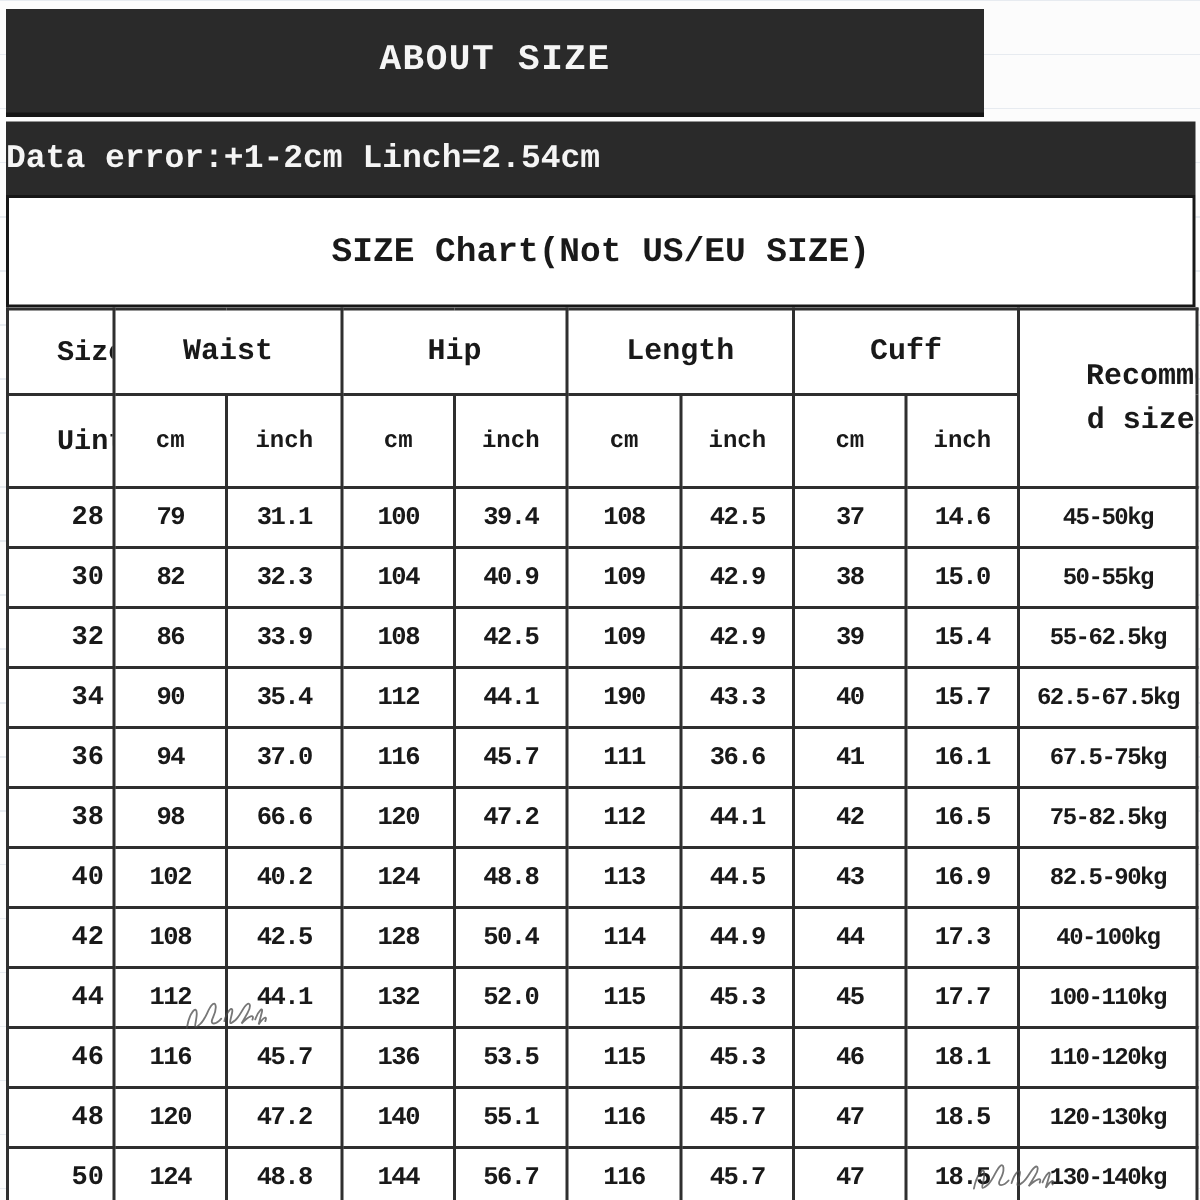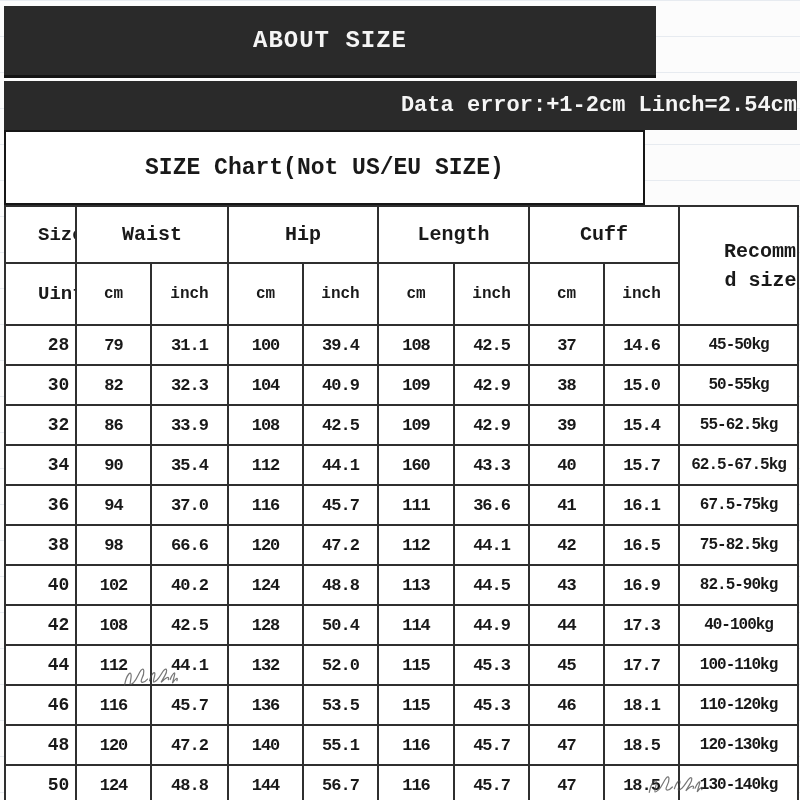--- a/index.html
+++ b/index.html
@@ -24,27 +24,27 @@
     background:var(--bar-background);
     border-bottom:3px solid #141414;
     display:flex;align-items:center;justify-content:center;
   }
   .topbar span{
     color:var(--banner-text);font-size:24px;font-weight:700;letter-spacing:1px;
   }
   .subbar{
     position:absolute;left:4px;top:81px;width:793px;height:49px;
     background:var(--bar-background);
-    display:flex;align-items:center;justify-content:flex-end;
+    display:flex;align-items:center;justify-content:flex-start;
   }
   .subbar span{
     color:var(--banner-text);font-size:22px;font-weight:700;letter-spacing:0;
   }
   .titlebox{
-    position:absolute;left:4px;top:130px;width:641px;height:75px;
+    position:absolute;left:4px;top:130px;width:793px;height:75px;
     background:#ffffff;border:2px solid #161616;
     display:flex;align-items:center;justify-content:center;
   }
   .titlebox span{
     color:var(--text-black);font-size:23px;font-weight:700;
   }
 
   table.size-table{
     position:absolute;left:4px;top:205px;width:793px;
     border-collapse:collapse;table-layout:fixed;
@@ -163,21 +163,21 @@
           <td class="value-cell">39</td>
           <td class="value-cell">15.4</td>
           <td class="recommend-cell">55-62.5kg</td>
         </tr>
         <tr>
           <td class="size-cell">34</td>
           <td class="value-cell">90</td>
           <td class="value-cell">35.4</td>
           <td class="value-cell">112</td>
           <td class="value-cell">44.1</td>
-          <td class="value-cell">160</td>
+          <td class="value-cell">190</td>
           <td class="value-cell">43.3</td>
           <td class="value-cell">40</td>
           <td class="value-cell">15.7</td>
           <td class="recommend-cell">62.5-67.5kg</td>
         </tr>
         <tr>
           <td class="size-cell">36</td>
           <td class="value-cell">94</td>
           <td class="value-cell">37.0</td>
           <td class="value-cell">116</td>

